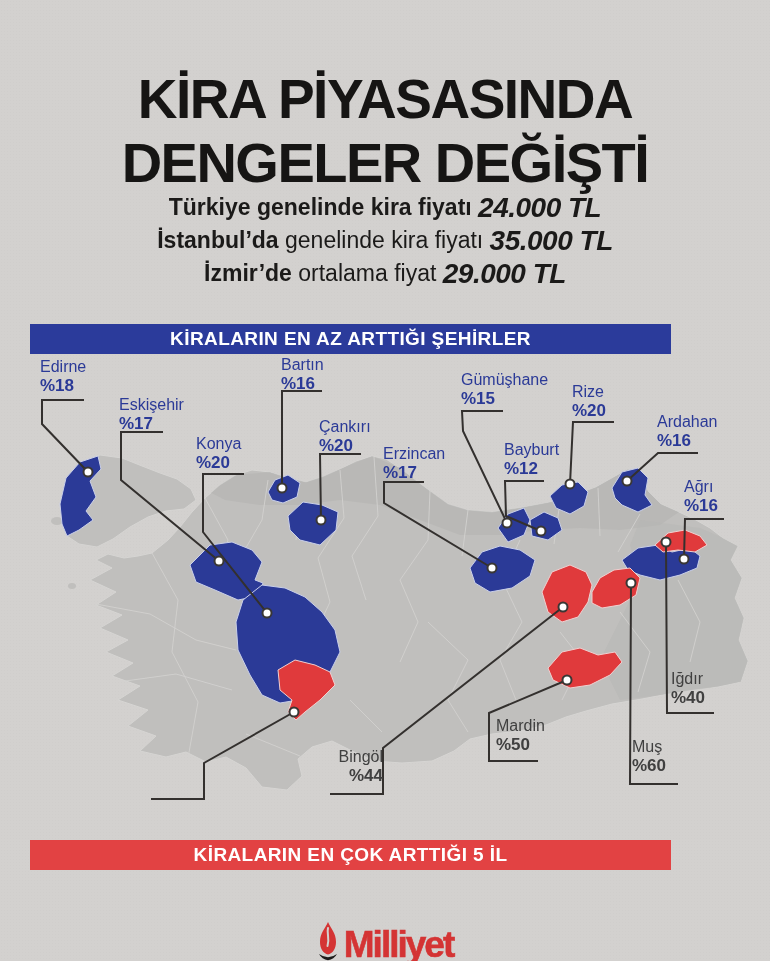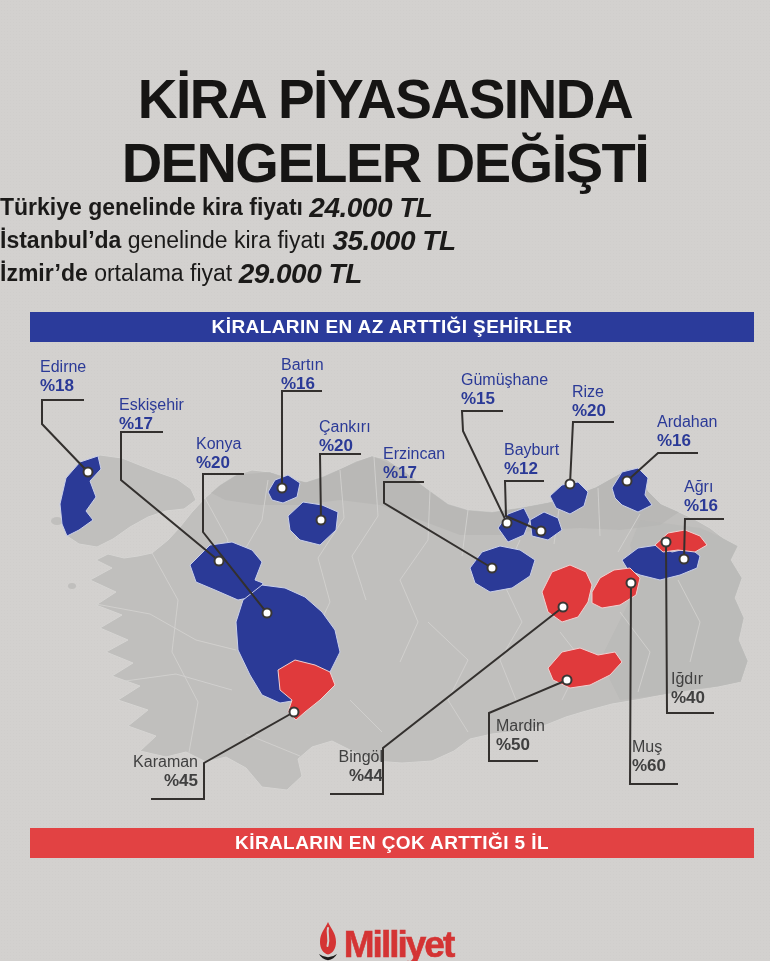--- a/index.html
+++ b/index.html
@@ -4,27 +4,27 @@
 <style>
   html,body{margin:0;padding:0;background:#d3d1cf;}
   .canvas{position:relative;width:770px;height:961px;margin:0 auto;overflow:hidden;
           background:#d3d1cf;font-family:"Liberation Sans",sans-serif;}
   .canvas::after{content:"";position:absolute;inset:0;pointer-events:none;opacity:.28;
           background-image:radial-gradient(#c7c5c3 1px,transparent 1px);background-size:3px 3px;}
   
   .title{position:absolute;top:32px;left:0;right:0;text-align:center;color:#161514;z-index:3;margin-top:36px;}
   .title-l1{font-size:55px;font-weight:700;letter-spacing:-1.5px;line-height:62px;}
   .title-l2{font-size:56px;font-weight:900;letter-spacing:-1.5px;line-height:66px;}
-  .subtitle{position:absolute;top:191px;left:0;right:0;color:#1b1a19;z-index:3;}
+  .subtitle{position:absolute;top:191px;left:0;right:0;text-align:center;color:#1b1a19;z-index:3;}
   .sub-line{font-size:23px;line-height:33px;}
   .sub-bold{font-weight:700;}
   .sub-num{font-weight:700;font-style:italic;font-size:28px;vertical-align:-2px;letter-spacing:-0.5px;}
   
-  .banner{position:absolute;left:30px;width:724px;height:30px;color:#ffffff;text-align:center;
-          font-weight:700;font-size:19px;line-height:30px;letter-spacing:.4px;z-index:3;}
+  .banner{position:absolute;left:30px;width:641px;height:30px;color:#ffffff;text-align:center;
+          font-weight:700;font-size:19px;line-height:30px;letter-spacing:.4px;z-index:3;margin-top:12px;}
   .banner.blue{top:312px;background:#2b3b9b;}
   .banner.red{top:828px;background:#e24243;}
   
   .map-svg{position:absolute;inset:0;z-index:1;}
   
   .map-label{position:absolute;z-index:2;white-space:nowrap;line-height:19px;font-size:16px;font-weight:400;}
   .map-label .city{display:block;}
   .map-label .pct{display:block;font-weight:800;font-size:17px;}
   .map-label.blue{color:#2b3a97;}
   .map-label.red{color:#404040;}
@@ -220,24 +220,20 @@
     <span class="pct">%60</span>
   </div>
   <div class="map-label red" style="left:496px;top:716px">
     <span class="city">Mardin</span>
     <span class="pct">%50</span>
   </div>
   <div class="map-label red align-right" style="left:329px;top:747px;width:54px">
     <span class="city">Bingöl</span>
     <span class="pct">%44</span>
   </div>
-  <div class="map-label red align-right" style="left:112px;top:752px;width:86px">
-    <span class="city">Karaman</span>
-    <span class="pct">%45</span>
-  </div>
 
   <div class="logo">
     <span>
       <svg width="22" height="40" viewBox="0 0 22 40">
         <path d="M11,1 C14,8 19,12 19,21 C19,28 15.5,32.5 11,33.5 C6.5,32.5 3,28 3,21 C3,12 8,8 11,1 Z" fill="#d43434"></path>
         <path d="M11,7 C9.5,13 13,17 10.5,25" stroke="#d3d1cf" stroke-width="2" fill="none" stroke-linecap="round"></path>
         <path d="M2,33 Q11,39.5 20,33 Q17,38.5 11,39.2 Q5,38.5 2,33 Z" fill="#1c1b1a"></path>
       </svg>
     </span>
     <span class="logo-text">Milliyet</span>

